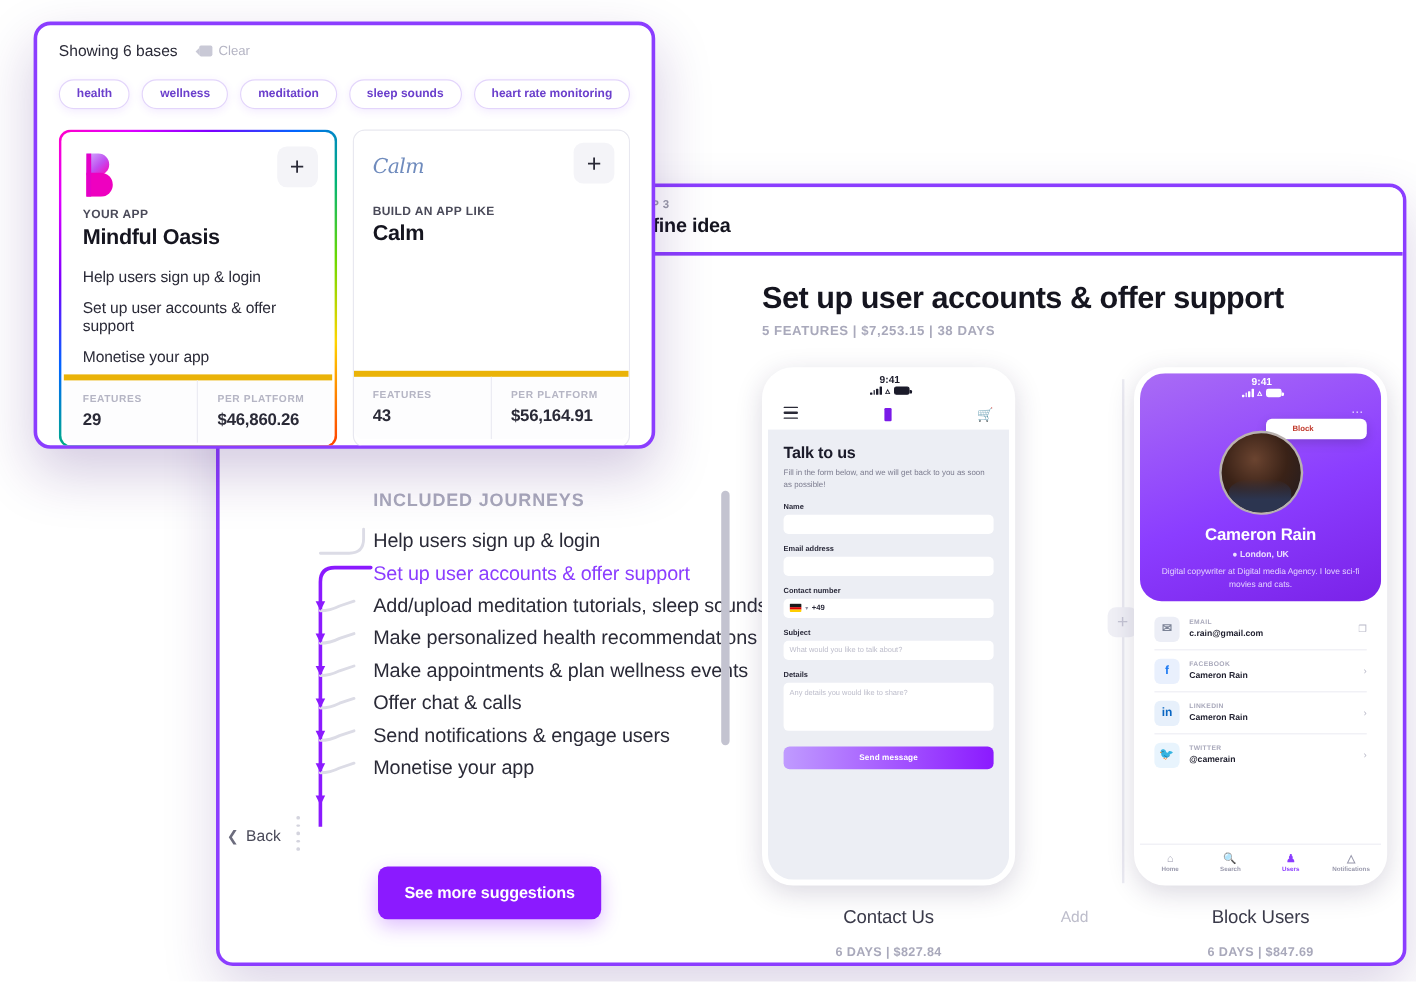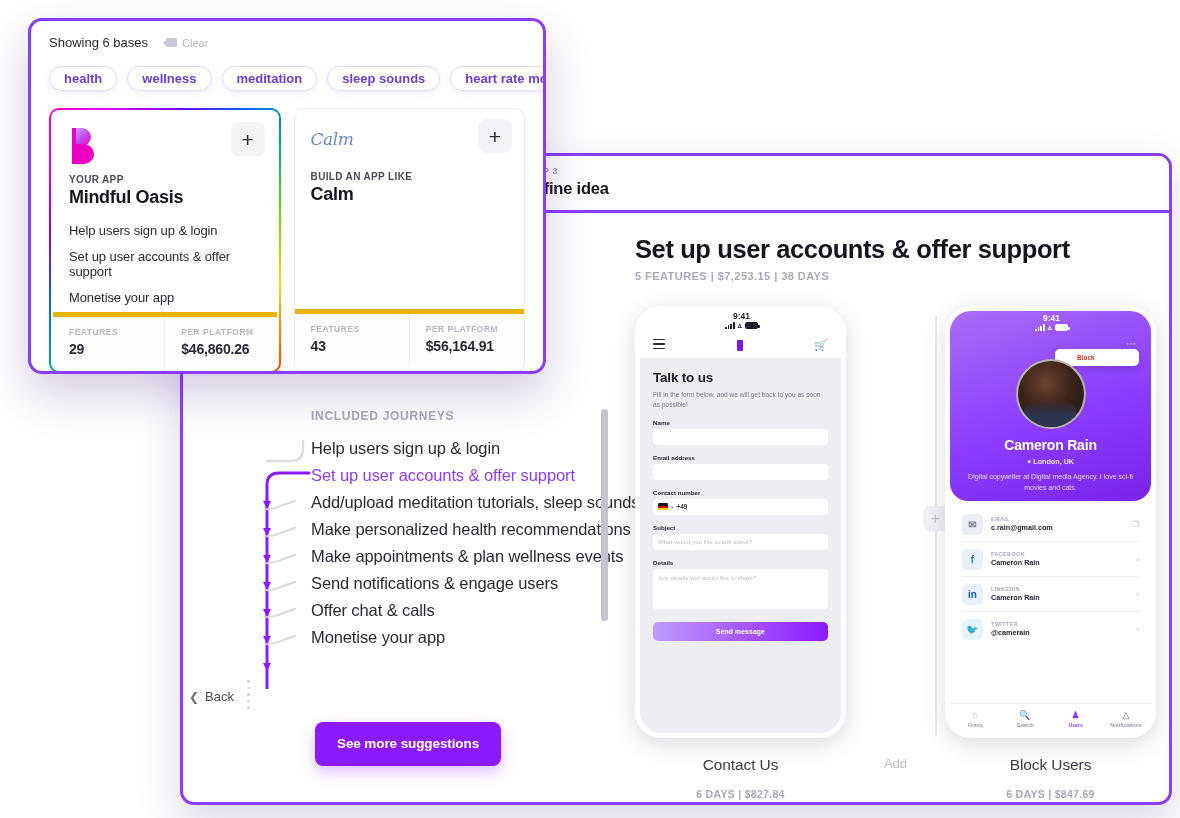--- a/index.html
+++ b/index.html
@@ -69,21 +69,21 @@
     font-size: 11px; font-weight: bold; color: #a9a9bb;
     letter-spacing: 0.45px; margin-top: 6px;
   }
 
   
   .journeys {
     position: absolute; left: 128px; top: 253px;
     width: 300px;
   }
   .journeys-label {
-    font-size: 12px; font-weight: bold; color: #a9a9bb;
+    font-size: 15px; font-weight: bold; color: #a9a9bb;
     letter-spacing: 0.7px; margin-bottom: 12px;
   }
   .journey-item {
     font-size: 16.5px; color: #2a2a37;
     height: 27px; line-height: 27px;
     white-space: nowrap; letter-spacing: -0.1px;
   }
   .journey-item.sel { color: #8b3dff; }
 
   
@@ -322,21 +322,21 @@
   }
   .clear-ic::before {
     content:""; position:absolute; left:-3.5px; top:1.5px;
     border-top: 3px solid transparent; border-bottom: 3px solid transparent;
     border-right: 3.5px solid #c9c9d6;
   }
   .chips { display: flex; gap: 10px; margin-top: 16px; }
   .chip {
     border: 1px solid #e3d5fb; border-radius: 14px;
     padding: 0 14px; height: 25px; line-height: 24px;
-    font-size: 13px; color: #6b3fcc; font-weight: bold;
+    font-size: 10px; color: #6b3fcc; font-weight: bold;
     white-space: nowrap;
     box-shadow: 0 2px 7px rgba(139,61,255,0.10);
   }
 
   .cards { display: flex; gap: 13px; margin-top: 17px; }
   .card {
     width: 236px; background: #fff;
     border-radius: 10px; overflow: hidden;
     position: relative;
   }
@@ -432,22 +432,22 @@
     </g>
   </svg>
 
   <div class="journeys">
     <div class="journeys-label">INCLUDED JOURNEYS</div>
     <div class="journey-item">Help users sign up &amp; login</div>
     <div class="journey-item sel">Set up user accounts &amp; offer support</div>
     <div class="journey-item">Add/upload meditation tutorials, sleep sounds</div>
     <div class="journey-item">Make personalized health recommendations</div>
     <div class="journey-item">Make appointments &amp; plan wellness events</div>
+    <div class="journey-item">Offer chat &amp; calls</div>
     <div class="journey-item">Send notifications &amp; engage users</div>
-    <div class="journey-item">Offer chat &amp; calls</div>
     <div class="journey-item">Monetise your app</div>
   </div>
   <div class="journeys-scroll"></div>
 
   <div class="back-link">
     <span class="back-chev">❮</span>
     <span>Back</span>
   </div>
   <div class="drag-dots">
     <i></i>

